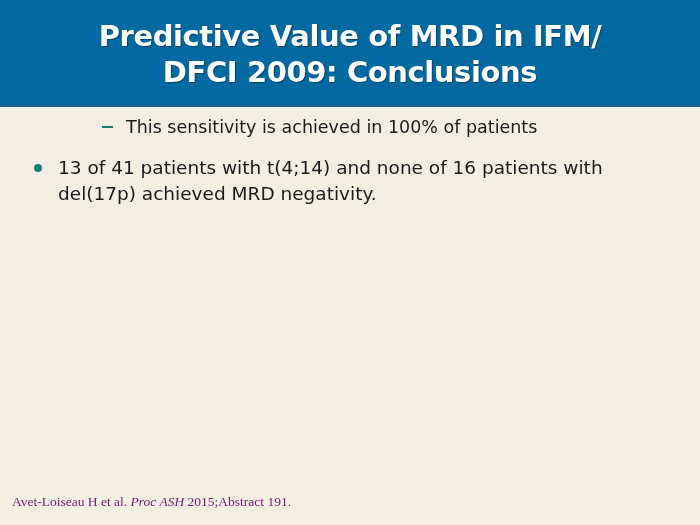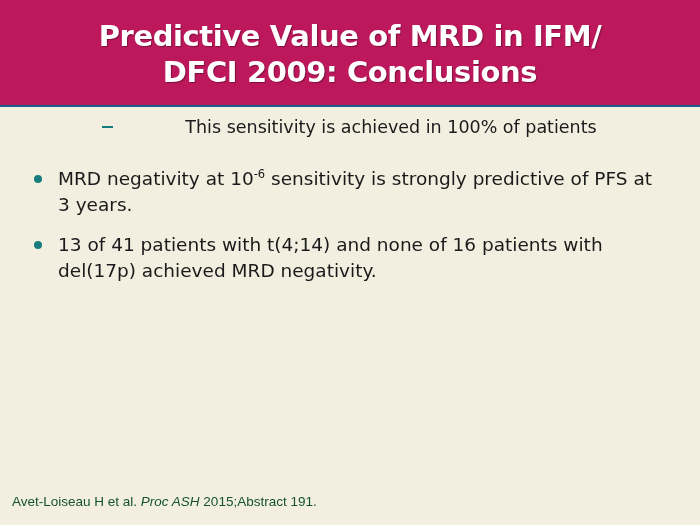--- a/index.html
+++ b/index.html
@@ -21,21 +21,21 @@
     box-sizing: border-box;
   }
 
   
   #title-banner {
     position: absolute;
     left: 0;
     top: 0;
     width: 700px;
     height: 107px;
-    background: #be185d;
+    background: #0369a1;
     box-sizing: border-box;
     display: flex;
     align-items: center;
     justify-content: center;
   }
   #title-banner-rule {
     position: absolute;
     left: 0;
     top: 105px;
     width: 700px;
@@ -63,23 +63,22 @@
     width: 700px;
   }
   .bullet-row {
     display: flex;
     align-items: flex-start;
     padding: 0 44px 0 34px;
     margin-bottom: 14px;
   }
   .bullet-row.sub {
     padding-left: 102px;
-    margin-bottom: 26px;
+    margin-bottom: 15px;
     margin-top: -2px;
-    text-align: center;
   }
   .bullet-marker {
     flex: 0 0 auto;
     width: 24px;
     display: flex;
     justify-content: flex-start;
     align-items: center;
     height: 26px;
   }
   .dot {
@@ -109,22 +108,22 @@
     font-size: 0.62em;
     vertical-align: super;
     line-height: 0;
   }
 
   
   #citation {
     position: absolute;
     left: 12px;
     bottom: 14px;
-    color: #14532d;
-    font-family: Liberation Sans, sans-serif;
+    color: #701a75;
+    font-family: Liberation Serif, serif;
     font-size: 13.5px;
     line-height: 18px;
     white-space: nowrap;
   }
   #citation .src {
     font-style: italic;
   }
 </style>
 </head>
 <body>
@@ -140,26 +139,20 @@
   <div id="body-content">
 
 
     <div class="bullet-row sub">
       <span class="bullet-marker">
         <span class="dash"></span>
       </span>
       <span class="bullet-text"><span>This sensitivity is achieved in 100% of patients</span></span>
     </div>
 
-    <div class="bullet-row">
-      <span class="bullet-marker">
-        <span class="dot"></span>
-      </span>
-      <span class="bullet-text"><span>MRD negativity at 10</span><sup>-6</sup><span> sensitivity is strongly predictive of PFS at 3 years.</span></span>
-    </div>
 
     <div class="bullet-row">
       <span class="bullet-marker">
         <span class="dot"></span>
       </span>
       <span class="bullet-text"><span>13 of 41 patients with t(4;14) and none of 16 patients with del(17p) achieved MRD negativity.</span></span>
     </div>
 
 
   </div>

